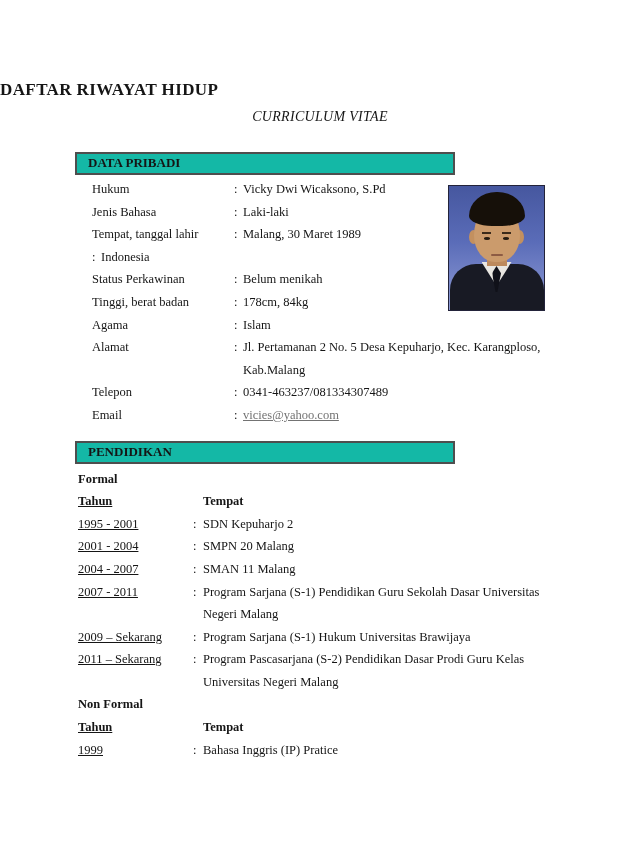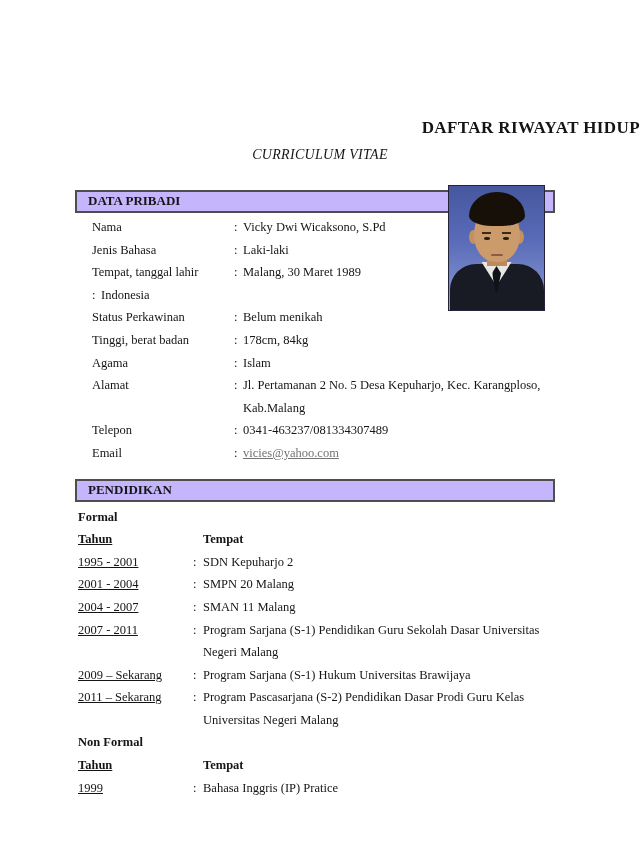--- a/index.html
+++ b/index.html
@@ -3,30 +3,30 @@
 <meta charset="utf-8">
 <style>
   html,body { margin:0; padding:0; background:#ffffff; }
   .page {
     position:relative; width:640px; height:848px; overflow:hidden;
     background:#ffffff; color:#151515;
     font-family:"Liberation Serif","DejaVu Serif",serif;
     font-size:12.5px;
   }
   .doc-title {
-    padding-top:118px; text-align:right;
+    padding-top:80px; text-align:left;
     font-size:17px; font-weight:bold; letter-spacing:0.4px;
   }
   .doc-subtitle {
     margin-top:9px; text-align:center;
     font-size:14px; font-style:italic; letter-spacing:0.3px;
   }
   .section-bar {
-    margin-left:75px; margin-top:27px; width:480px; height:23px;
-    box-sizing:border-box; background:#c4b5fd; border:2px solid #4e4e4e;
+    margin-left:75px; margin-top:27px; width:380px; height:23px;
+    box-sizing:border-box; background:#14b8a6; border:2px solid #4e4e4e;
     font-weight:bold; font-size:13px; line-height:18px; padding-left:11px;
   }
   .section-bar.pendidikan { margin-top:14px; }
 
   
   .dp-rows { margin:3px 0 0 92px; }
   .dp-row { display:flex; line-height:22.6px; }
   .dp-label { width:142px; flex-shrink:0; }
   .dp-colon { width:9px; flex-shrink:0; }
   .dp-value { width:344px; }
@@ -73,21 +73,21 @@
 
 <div class="page">
 
   <div class="doc-title">DAFTAR RIWAYAT HIDUP</div>
   <div class="doc-subtitle">CURRICULUM VITAE</div>
 
   <div class="section-bar">DATA PRIBADI</div>
 
   <div class="dp-rows">
     <div class="dp-row">
-      <div class="dp-label">Nama</div>
+      <div class="dp-label">Hukum</div>
       <div class="dp-colon">:</div>
       <div class="dp-value">Vicky Dwi Wicaksono, S.Pd</div>
     </div>
     <div class="dp-row">
       <div class="dp-label">Jenis Bahasa</div>
       <div class="dp-colon">:</div>
       <div class="dp-value">Laki-laki</div>
     </div>
     <div class="dp-row">
       <div class="dp-label">Tempat, tanggal lahir</div>

